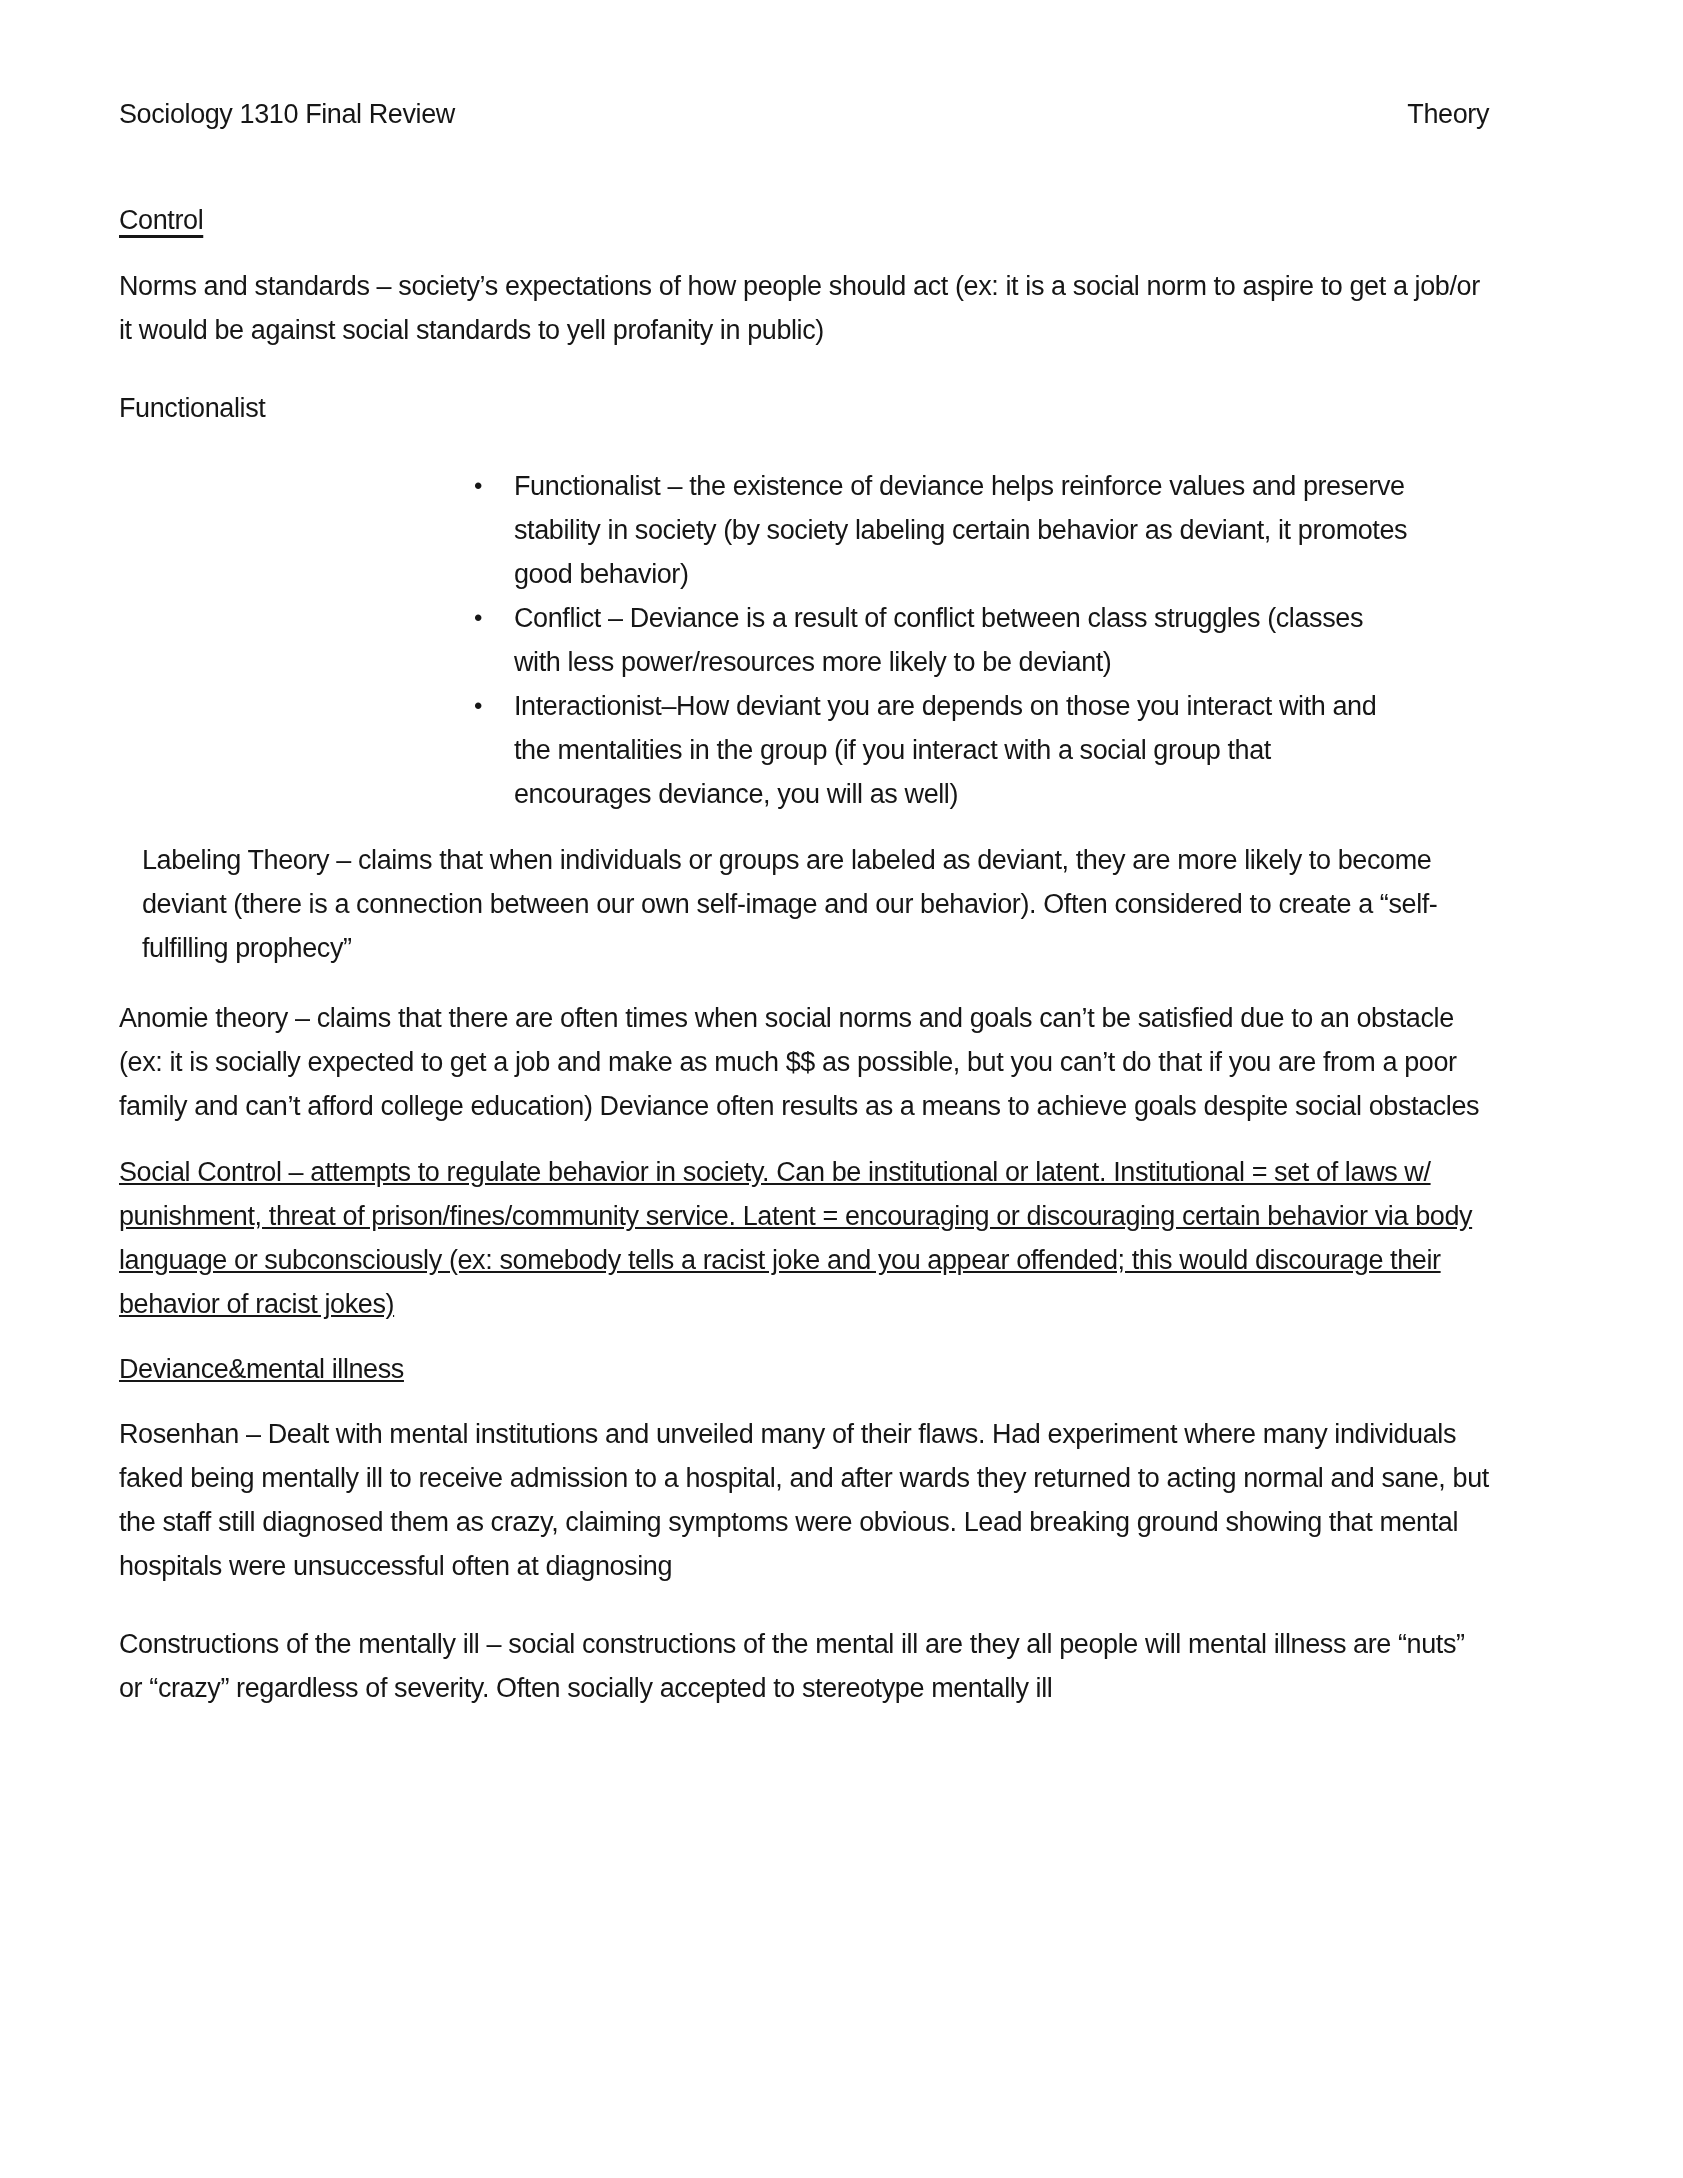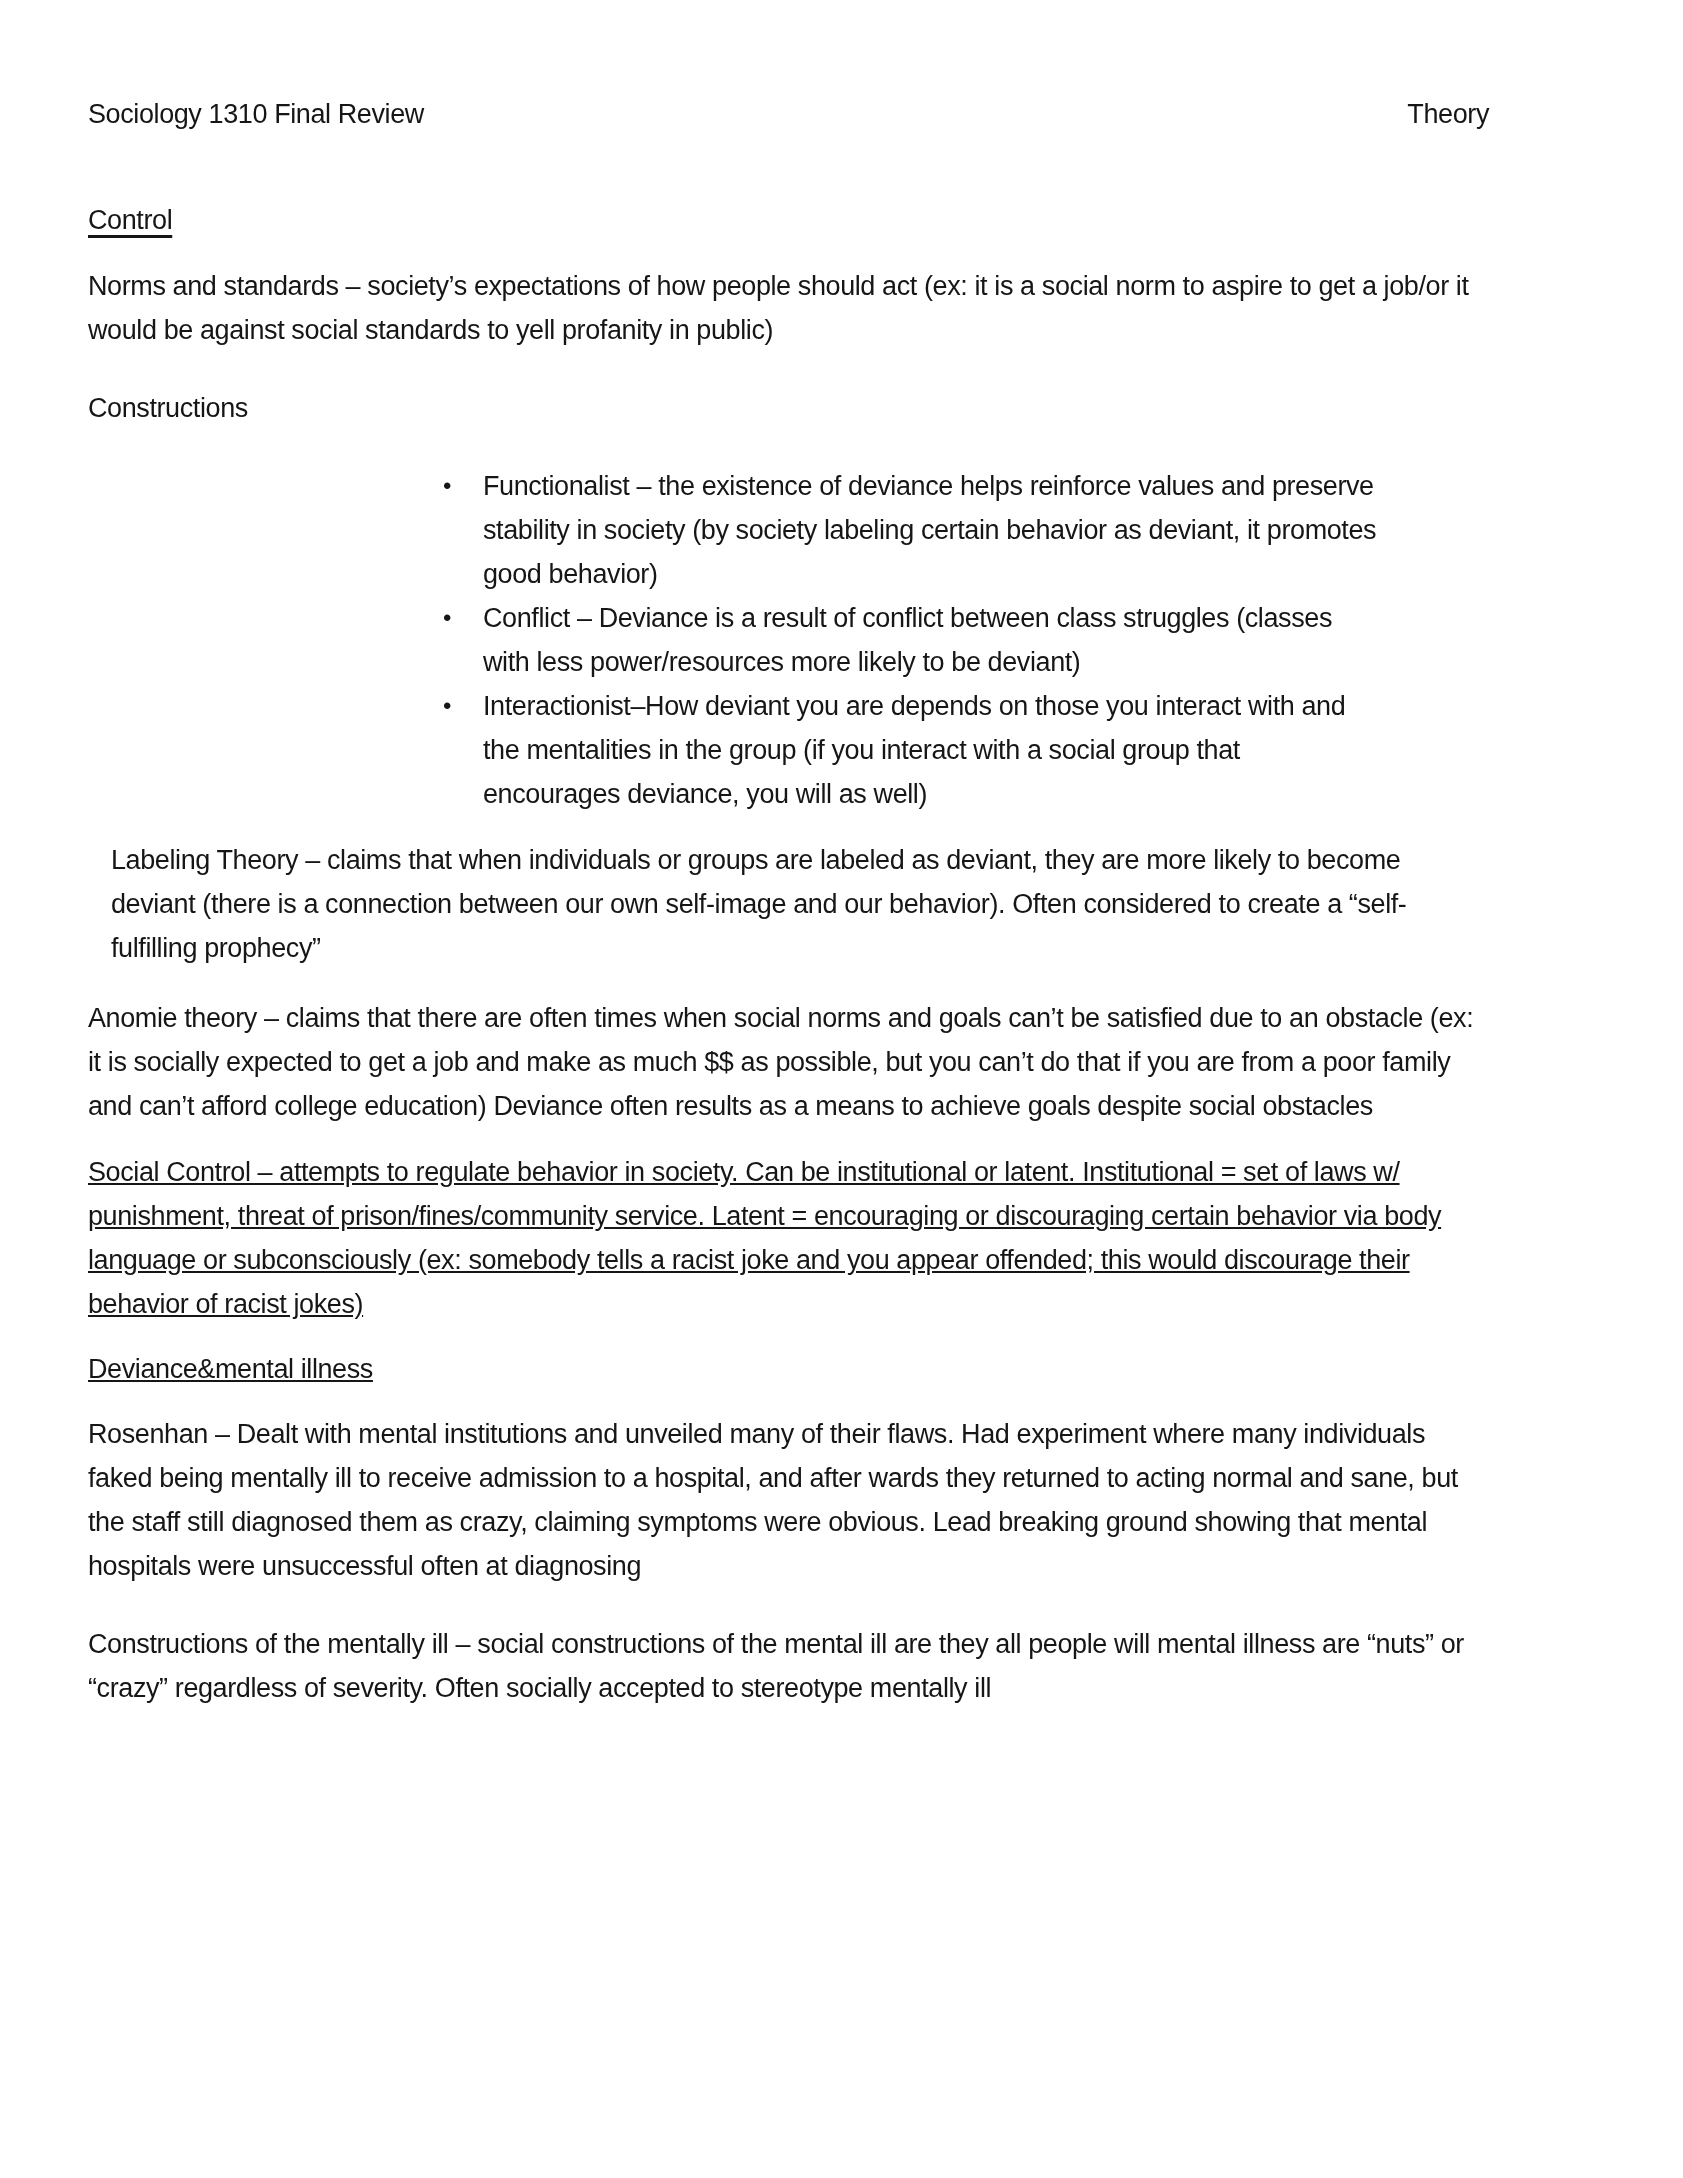--- a/index.html
+++ b/index.html
@@ -2,21 +2,21 @@
 <html><head>
 <meta charset="utf-8">
 <style>
   * { box-sizing: border-box; }
   html, body { margin: 0; padding: 0; background: #ffffff; }
   .page {
     position: relative;
     width: 1683px;
     height: 2178px;
     background: #ffffff;
-    padding: 92px 194px 0 88px;
+    padding: 92px 194px 0 119px;
     font-family: "Liberation Sans", "DejaVu Sans", sans-serif;
     font-size: 27px;
     line-height: 44px;
     letter-spacing: -0.4px;
     color: #161616;
     overflow: hidden;
   }
   .doc-header {
     display: flex;
     justify-content: space-between;
@@ -59,21 +59,21 @@
 
   <div class="doc-header">
     <span>Sociology 1310 Final Review</span>
     <span>Theory</span>
   </div>
 
   <p class="mb22"><span class="underlined">Control</span></p>
 
   <p class="mb34">Norms and standards – society’s expectations of how people should act (ex: it is a social norm to aspire to get a job/or it would be against social standards to yell profanity in public)</p>
 
-  <p class="mb34">Constructions</p>
+  <p class="mb34">Functionalist</p>
 
   <ul class="bullet-list">
     <li>
       <span class="dot">•</span>
       <span class="bullet-text">Functionalist – the existence of deviance helps reinforce values and preserve stability in society (by society labeling certain behavior as deviant, it promotes good behavior)</span>
     </li>
     <li>
       <span class="dot">•</span>
       <span class="bullet-text">Conflict – Deviance is a result of conflict between class struggles (classes with less power/resources more likely to be deviant)</span>
     </li>

